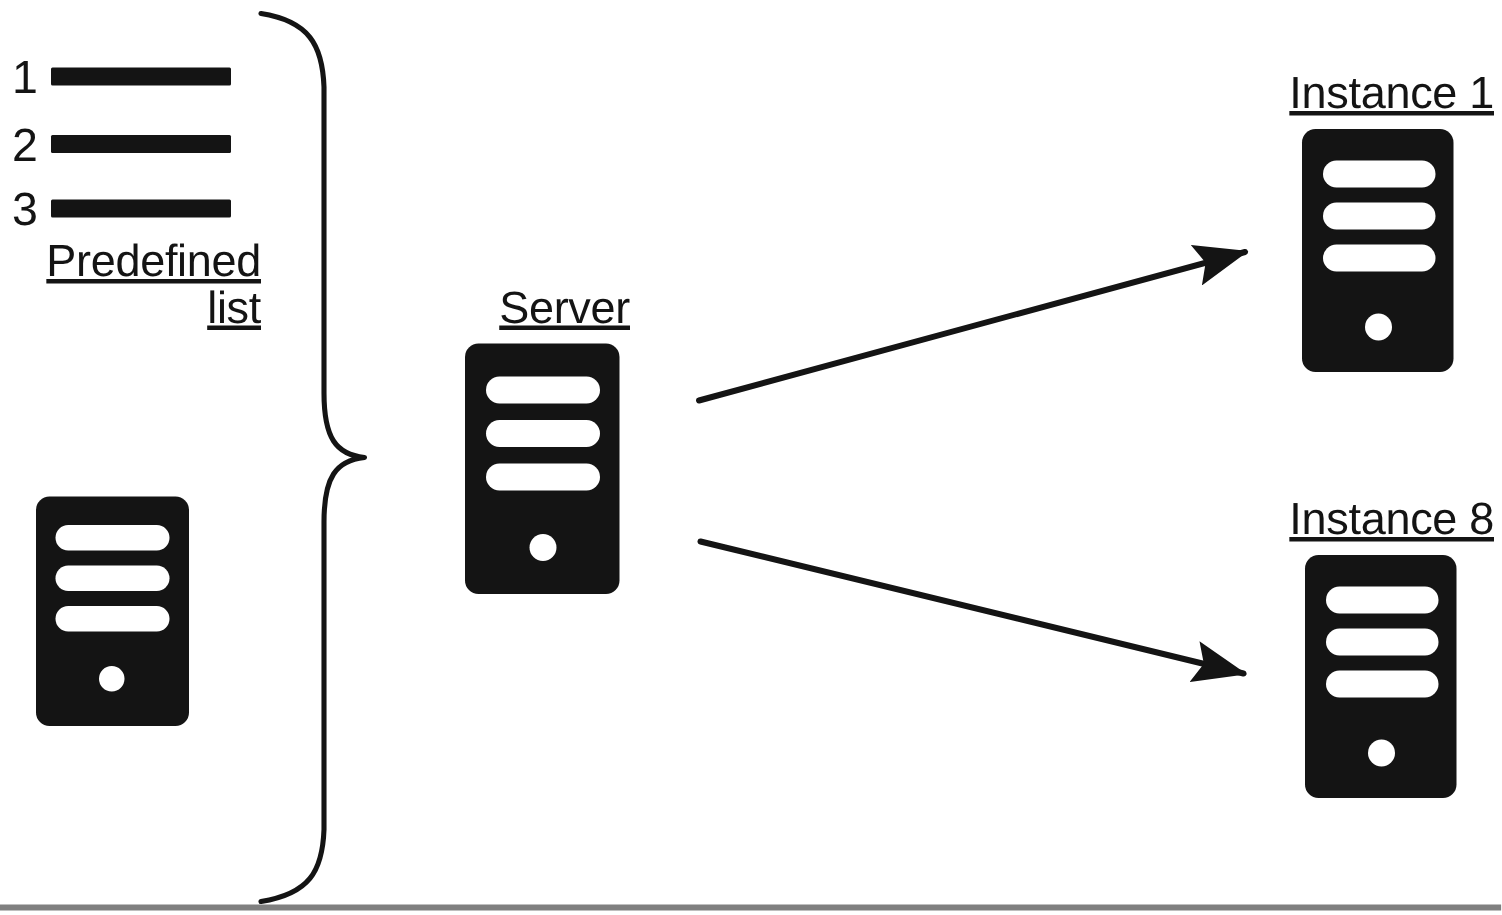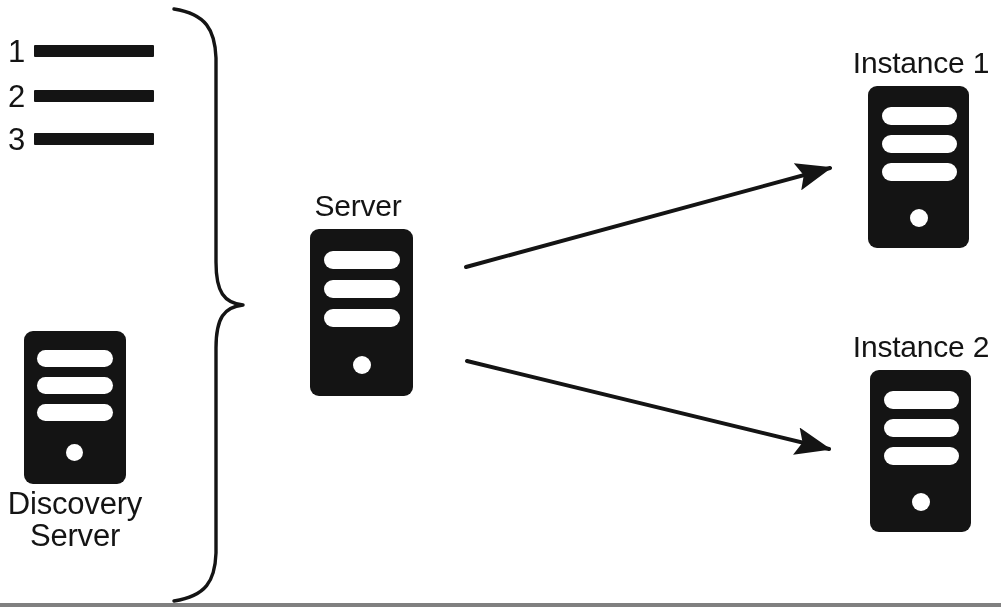--- a/index.html
+++ b/index.html
@@ -18,23 +18,24 @@
     background: #ffffff;
     overflow: hidden;
   }
 
   
   .label {
     position: absolute;
     font-family: "Liberation Sans", sans-serif;
     color: #141414;
     line-height: 1.02;
-    text-align: center;
+    text-align: right;
     white-space: pre-line;
     letter-spacing: -0.2px;
+    text-decoration: underline;
   }
 
   
   .list-row {
     position: absolute;
     display: flex;
     align-items: center;
   }
   .list-num {
     font-size: 31px;
@@ -103,31 +104,31 @@
   </div>
   <div class="list-row" style="left:8px; top:81px; width:150px; height:30px;">
     <span class="list-num">2</span>
     <span class="list-bar"></span>
   </div>
   <div class="list-row" style="left:8px; top:124px; width:150px; height:30px;">
     <span class="list-num">3</span>
     <span class="list-bar"></span>
   </div>
 
+  <div class="label" style="left:4px; top:160px; width:170px; font-size:30px;">Predefined
+list</div>
 
   <div class="server" style="left:24px; top:331px; width:102px; height:153px;">
     <div class="server-body">
       <div class="slot" style="left:13px; top:19px; width:76px; height:17px;"></div>
       <div class="slot" style="left:13px; top:46px; width:76px; height:17px;"></div>
       <div class="slot" style="left:13px; top:73px; width:76px; height:17px;"></div>
       <div class="led" style="left:42px; top:113px; width:17px; height:17px;"></div>
     </div>
   </div>
-  <div class="label" style="left:0px; top:488px; width:150px; font-size:31px;">Discovery
-Server</div>
 
   <div class="label" style="left:296px; top:191px; width:124px; font-size:30px;">Server</div>
   <div class="server" style="left:310px; top:229px; width:103px; height:167px;">
     <div class="server-body">
       <div class="slot" style="left:14px; top:22px; width:76px; height:18px;"></div>
       <div class="slot" style="left:14px; top:51px; width:76px; height:18px;"></div>
       <div class="slot" style="left:14px; top:80px; width:76px; height:18px;"></div>
       <div class="led" style="left:43px; top:127px; width:18px; height:18px;"></div>
     </div>
   </div>
@@ -135,21 +136,21 @@
   <div class="label" style="left:846px; top:48px; width:150px; font-size:30px;">Instance 1</div>
   <div class="server" style="left:868px; top:86px; width:101px; height:162px;">
     <div class="server-body">
       <div class="slot" style="left:14px; top:21px; width:75px; height:18px;"></div>
       <div class="slot" style="left:14px; top:49px; width:75px; height:18px;"></div>
       <div class="slot" style="left:14px; top:77px; width:75px; height:18px;"></div>
       <div class="led" style="left:42px; top:123px; width:18px; height:18px;"></div>
     </div>
   </div>
 
-  <div class="label" style="left:846px; top:332px; width:150px; font-size:30px;">Instance 2</div>
+  <div class="label" style="left:846px; top:332px; width:150px; font-size:30px;">Instance 8</div>
   <div class="server" style="left:870px; top:370px; width:101px; height:162px;">
     <div class="server-body">
       <div class="slot" style="left:14px; top:21px; width:75px; height:18px;"></div>
       <div class="slot" style="left:14px; top:49px; width:75px; height:18px;"></div>
       <div class="slot" style="left:14px; top:77px; width:75px; height:18px;"></div>
       <div class="led" style="left:42px; top:123px; width:18px; height:18px;"></div>
     </div>
   </div>
 
   <svg id="vec" viewBox="0 0 1001 610">

